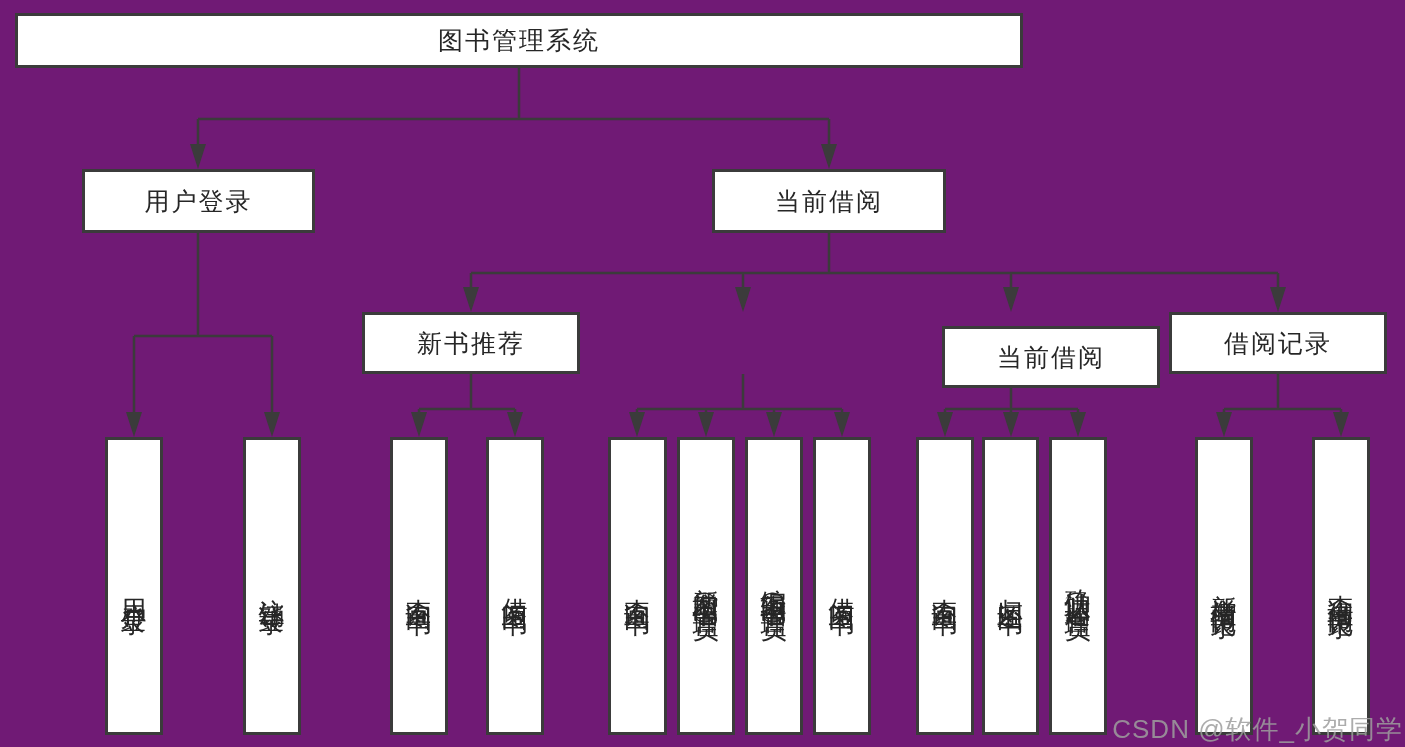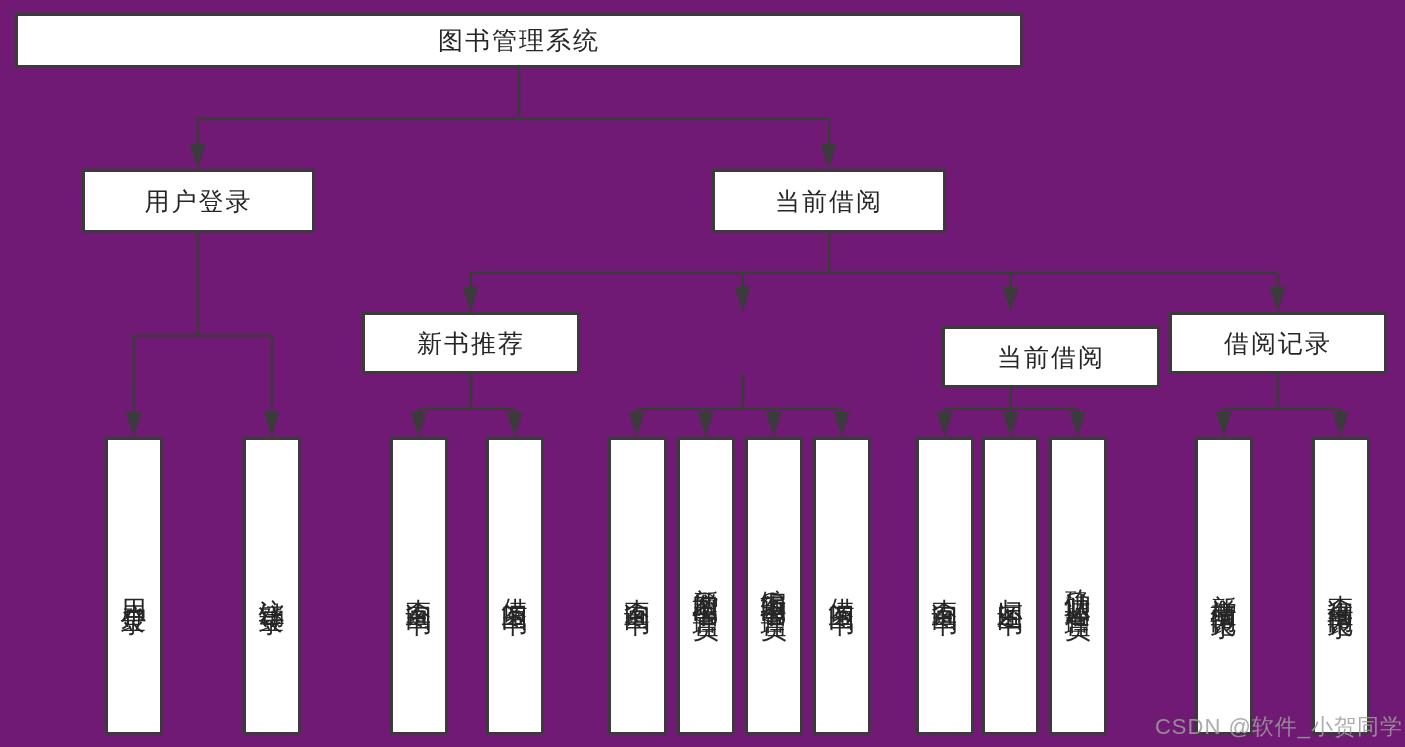--- a/index.html
+++ b/index.html
@@ -36,21 +36,21 @@
     left: 0; top: 0;
     width: 1405px; height: 747px;
     z-index: 1;
   }
   #connectors path { stroke: #3b3b3b; stroke-width: 2.5; fill: none; }
   #connectors use { fill: #3b3b3b; }
   #watermark {
     position: absolute;
     top: 712px;
     right: 2px;
-    font-size: 22px;
+    font-size: 26px;
     letter-spacing: 1px;
     color: #9e9e9e;
     opacity: 0.85;
     z-index: 3;
     white-space: nowrap;
   }
 </style>
 </head>
 <body>
 

